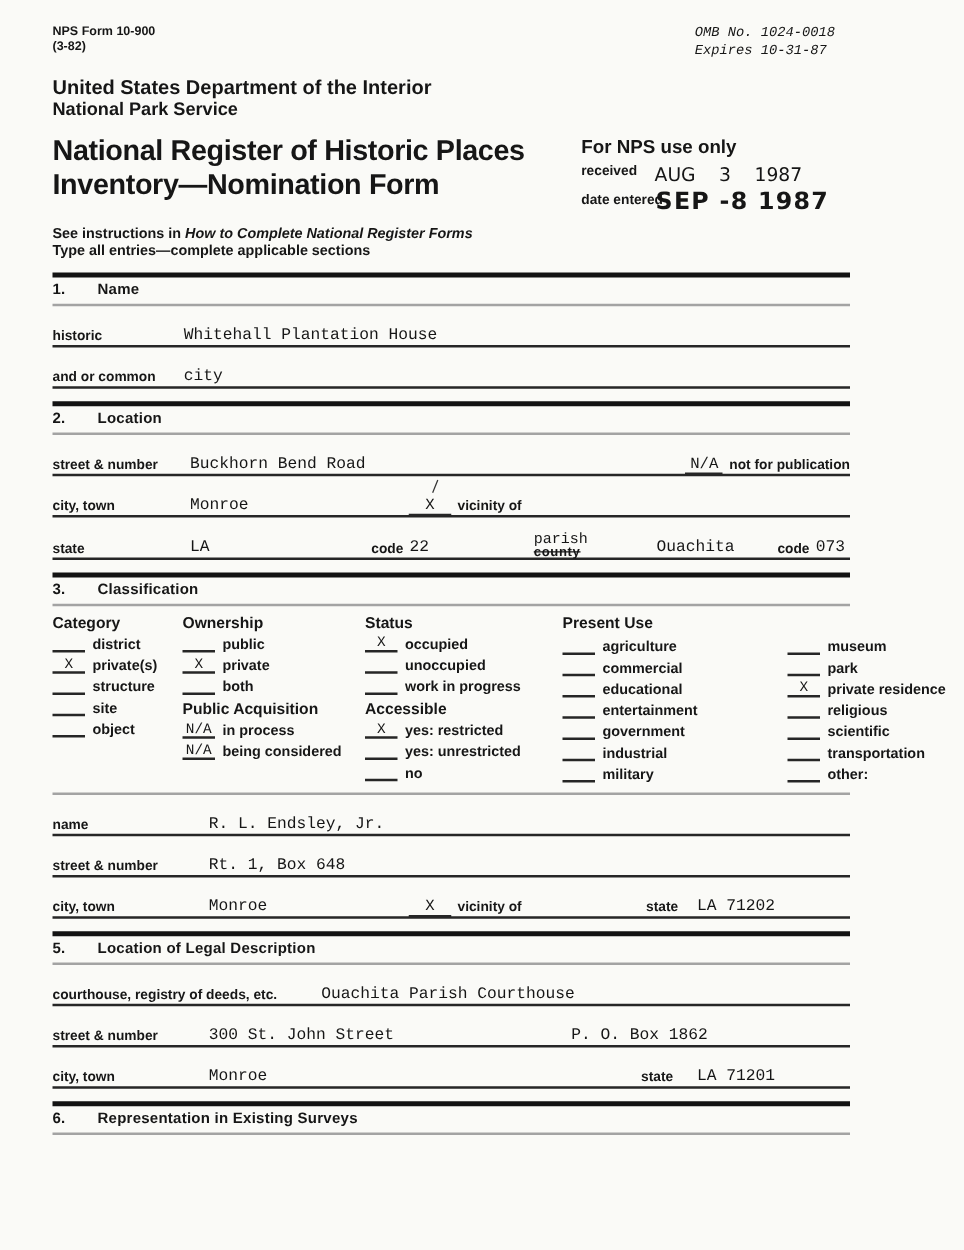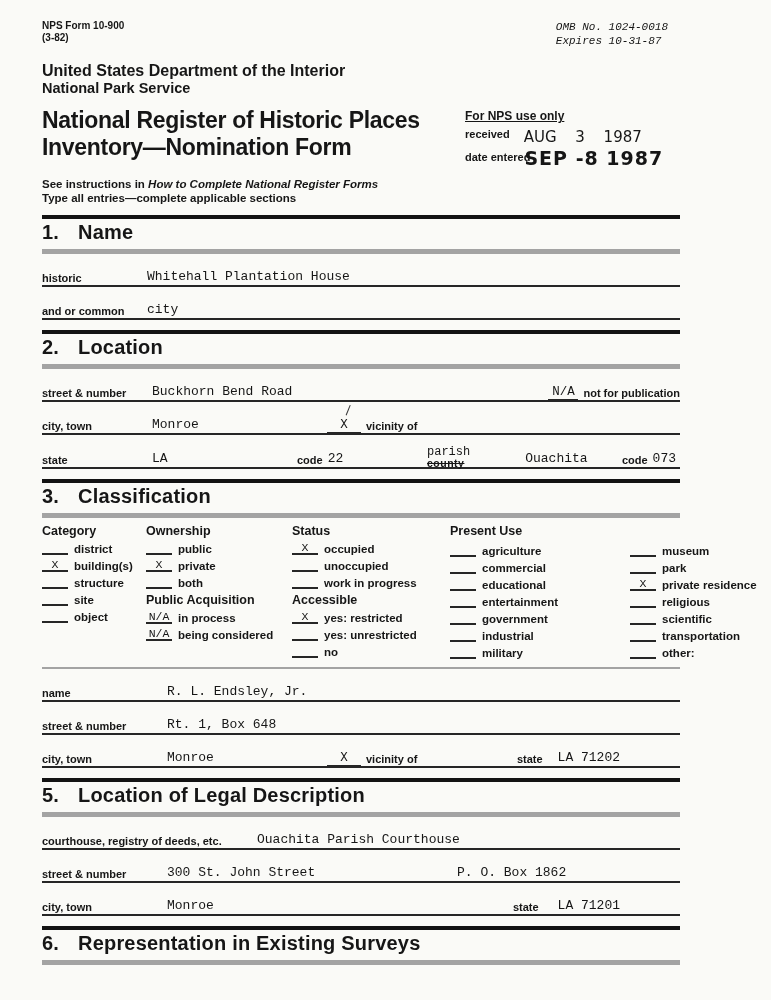--- a/index.html
+++ b/index.html
@@ -13,31 +13,31 @@
 
   
   .hdr-top{display:flex;justify-content:space-between;align-items:flex-start;}
   .formno{font-size:10px;font-weight:bold;line-height:12px;}
   .omb{font-family:"Liberation Mono","DejaVu Sans Mono",monospace;font-style:italic;font-size:11px;line-height:14px;margin-right:12px;}
   .dept{font-size:16px;font-weight:bold;margin-top:14px;line-height:18px;}
   .svc{font-size:14.5px;font-weight:bold;line-height:17px;}
   .title-block{display:flex;justify-content:space-between;margin-top:10px;}
   .big-title{font-size:23px;font-weight:bold;line-height:27px;letter-spacing:-0.3px;}
   .nps-box{width:215px;padding-top:2px;}
-  .nps-box .nb-hdr{font-size:12px;font-weight:bold;text-decoration:underline;}
+  .nps-box .nb-hdr{font-size:15px;font-weight:bold;}
   .nps-line{display:flex;align-items:flex-start;margin-top:5px;}
   .nps-line .nb-lbl{font-size:11px;font-weight:bold;white-space:nowrap;}
   .stamp-rec{font-family:"DejaVu Sans",sans-serif;font-size:15px;margin-left:14px;word-spacing:14px;white-space:nowrap;text-align:right;}
   .stamp-ent{font-family:"DejaVu Sans",sans-serif;font-size:19px;font-weight:bold;margin-left:-6px;letter-spacing:1px;white-space:nowrap;margin-top:-4px;}
   .instr{font-size:11.5px;font-weight:bold;margin-top:8px;line-height:14px;}
   .instr .it{font-style:italic;}
 
   
-  .sec{border-top:4px solid #131313;border-bottom:5px solid #a3a3a3;padding:2px 0 5px;margin-top:10px;
-       font-size:20px;font-weight:bold;letter-spacing:0.2px;}
+  .sec{border-top:4px solid #131313;border-bottom:2px solid #a3a3a3;padding:2px 0 5px;margin-top:10px;
+       font-size:12px;font-weight:bold;letter-spacing:0.2px;}
   .sec .num{display:inline-block;width:36px;}
 
   
   .row{position:relative;display:flex;align-items:flex-end;border-bottom:2px solid #262626;
        padding-bottom:1px;margin-top:9px;min-height:21px;}
   .lbl{font-size:11px;font-weight:bold;white-space:nowrap;}
   .val{font-family:"Liberation Mono","DejaVu Sans Mono",monospace;font-size:13px;white-space:nowrap;}
   .w105{width:105px;flex:none;} .w110{width:110px;flex:none;} .w125{width:125px;flex:none;}
   .w215{width:215px;flex:none;}
   .right{margin-left:auto;display:flex;align-items:flex-end;gap:5px;}
@@ -154,21 +154,21 @@
   <div class="class-grid" style="border-bottom:2px solid #a3a3a3;">
 
     <div class="c1">
       <div class="ccol-h">Category</div>
       <div class="ck">
           <span class="ckb"></span>
           <span>district</span>
         </div>
       <div class="ck">
           <span class="ckb">X</span>
-          <span>building(s)</span>
+          <span>private(s)</span>
         </div>
       <div class="ck">
           <span class="ckb"></span>
           <span>structure</span>
         </div>
       <div class="ck">
           <span class="ckb"></span>
           <span>site</span>
         </div>
       <div class="ck">

